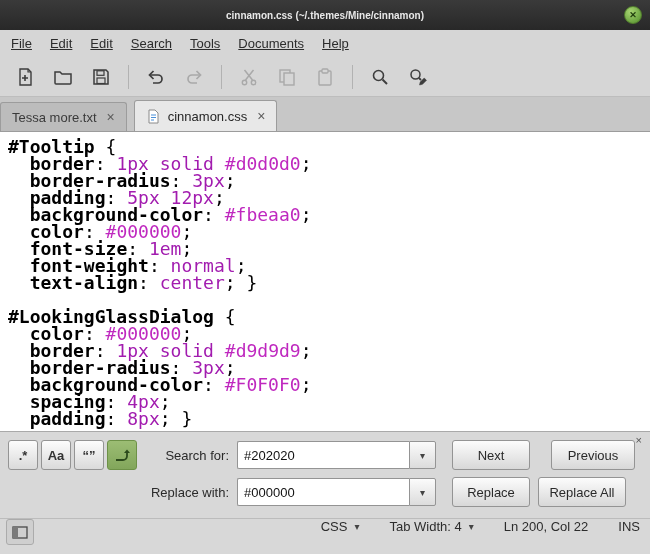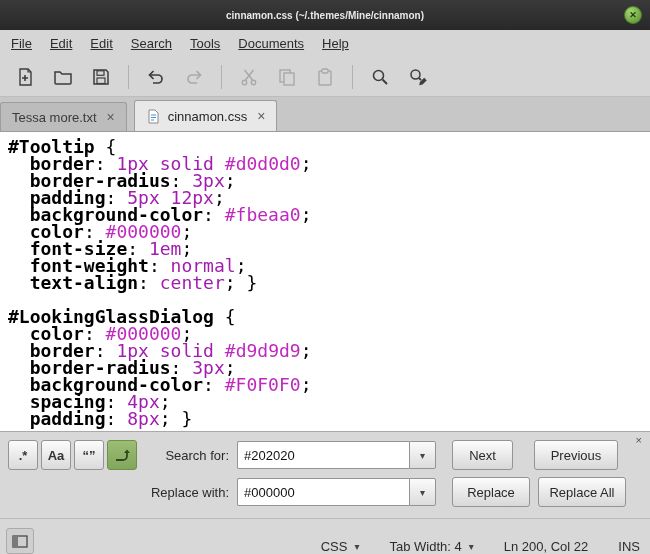--- a/index.html
+++ b/index.html
@@ -53,29 +53,29 @@
     background:linear-gradient(#fcfcfc,#dadada); font-size:13px; font-weight:bold; color:#333;
     display:flex; align-items:center; justify-content:center; padding:0; font-family:inherit; }
   .toggle-btn.green { background:linear-gradient(#9cbd74,#82a65b); border-color:#6d9147; }
   .field-label { width:100px; flex:0 0 100px; text-align:right; font-size:13px; color:#2a2a2a; padding-right:8px; }
   .text-input { width:172px; flex:0 0 172px; height:28px; border:1px solid #949494; border-right:none;
     border-radius:2px 0 0 2px; padding:0 6px; font-size:13px; font-family:inherit; background:#fff; color:#111; outline:none; }
   .dd-btn { width:27px; flex:0 0 27px; height:28px; border:1px solid #949494; border-radius:0 2px 2px 0;
     background:linear-gradient(#fbfbfb,#dcdcdc); font-size:10px; color:#444; display:flex; align-items:center; justify-content:center; padding:0; }
   .action-btn { height:30px; border:1px solid #949494; border-radius:3px; background:linear-gradient(#fcfcfc,#d8d8d8);
     font-size:13px; color:#2a2a2a; padding:0; font-family:inherit; }
-  .next-btn { width:61px; margin-left:16px; }
+  .next-btn { width:78px; margin-left:16px; }
   .prev-btn { width:84px; margin-left:21px; }
   .replace-btn { width:78px; margin-left:16px; }
   .replace-all-btn { width:88px; margin-left:8px; }
   .row-spacer { width:129px; flex:0 0 129px; }
   .searchbar-close { position:absolute; top:1px; right:5px; font-size:11px; color:#555; background:none; border:none; padding:2px 3px; line-height:1; }
 
   
-  .statusbar { flex:0 0 36px; background:#d8d8d8; border-top:1px solid #bcbcbc; display:flex; align-items:flex-end;
+  .statusbar { flex:0 0 36px; background:#d8d8d8; border-top:1px solid #bcbcbc; display:flex; align-items:flex-start;
     padding:0 10px 0 6px; font-size:13px; color:#2c2c2c; }
   .status-left-btn { width:28px; height:26px; border:1px solid #ababab; border-radius:3px; background:#cfcfcf;
     display:flex; align-items:center; justify-content:center; padding:0; }
   .status-right { margin-left:auto; display:flex; align-items:center; gap:30px; }
   .status-dd { display:flex; align-items:center; gap:7px; }
   .dd-arrow { font-size:10px; color:#444; }
 </style>
 </head>
 <body>
 

